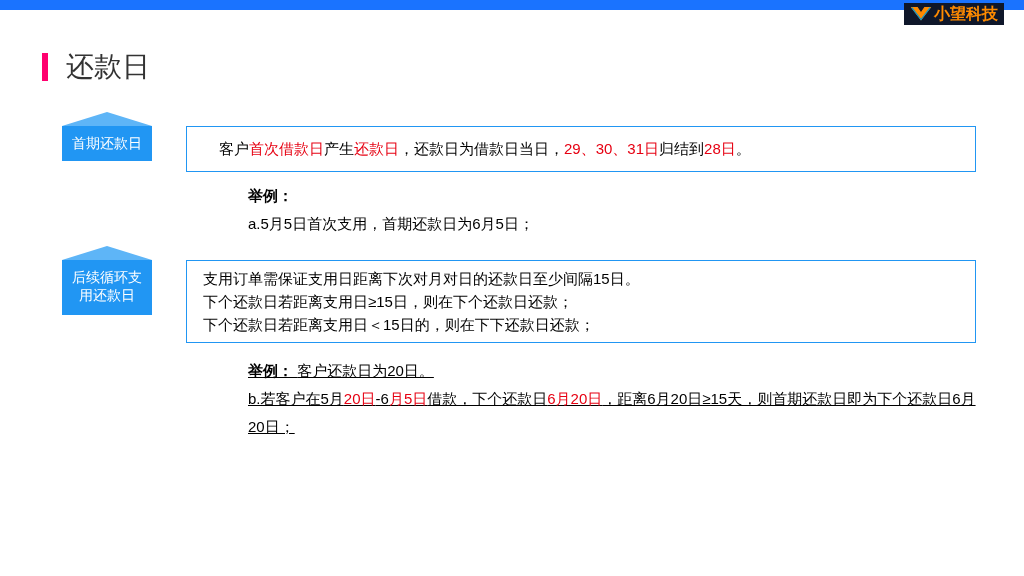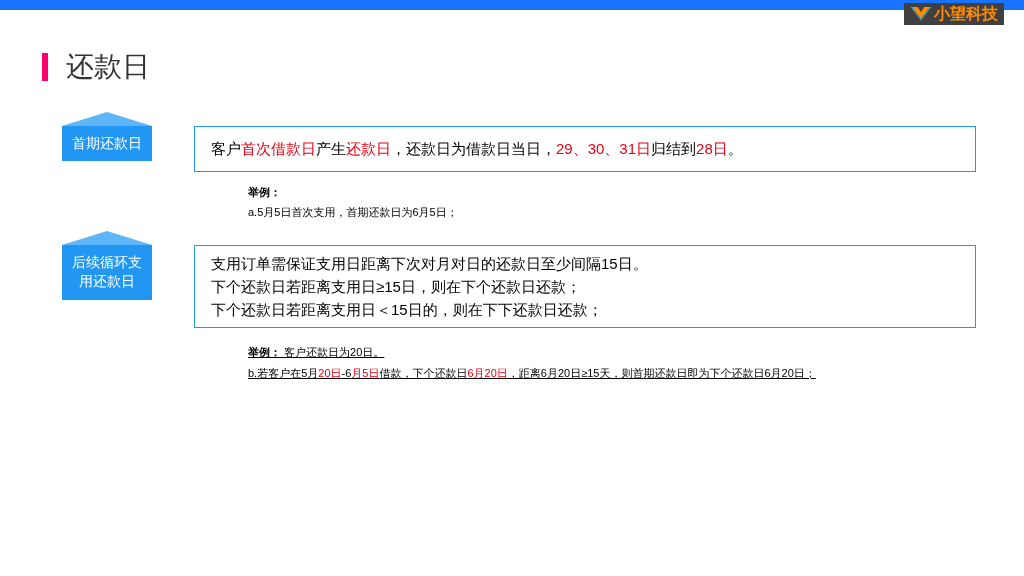--- a/index.html
+++ b/index.html
@@ -16,21 +16,21 @@
       height: 10px;
       background: #1a73ff;
     }
     .logo {
       position: absolute;
       top: 3px;
       right: 20px;
       display: flex;
       align-items: center;
       gap: 2px;
-      background: #404040;
+      background: #0f172a;
       padding: 0 6px;
       height: 22px;
       z-index: 10;
     }
     .logo-mark {
       width: 22px;
       height: 22px;
     }
     .logo-text {
       font-weight: bold;
@@ -54,21 +54,20 @@
       font-weight: 500;
     }
     .content {
       margin: 40px 0 0 0;
       padding: 0 48px 0 62px;
     }
     .block {
       display: flex;
       align-items: flex-start;
       margin-bottom: 8px;
-      gap: 8px;
     }
     .tag {
       flex: 0 0 90px;
       background: #2196f3;
       color: #fff;
       font-size: 14px;
       text-align: center;
       padding: 8px 6px;
       position: relative;
       margin-right: 34px;
@@ -84,28 +83,28 @@
       border-left: 45px solid transparent;
       border-right: 45px solid transparent;
       border-bottom: 14px solid #5eb5f7;
     }
     .tag2 {
       padding: 8px 6px 10px;
     }
     .rule-box {
       flex: 1;
       border: 1px solid #2196f3;
-      padding: 10px 16px;
+      padding: 10px 32px;
       font-size: 15px;
       line-height: 1.6;
     }
     .example {
       margin-left: 186px;
       margin-top: 10px;
-      font-size: 11px;
+      font-size: 15px;
       line-height: 1.85;
       margin-bottom: 22px;
     }
     .ex-label { font-weight: bold; }
     .r { color: #e60012; }
   </style>
 </head>
 <body>
 
 <div class="top-bar"></div>

